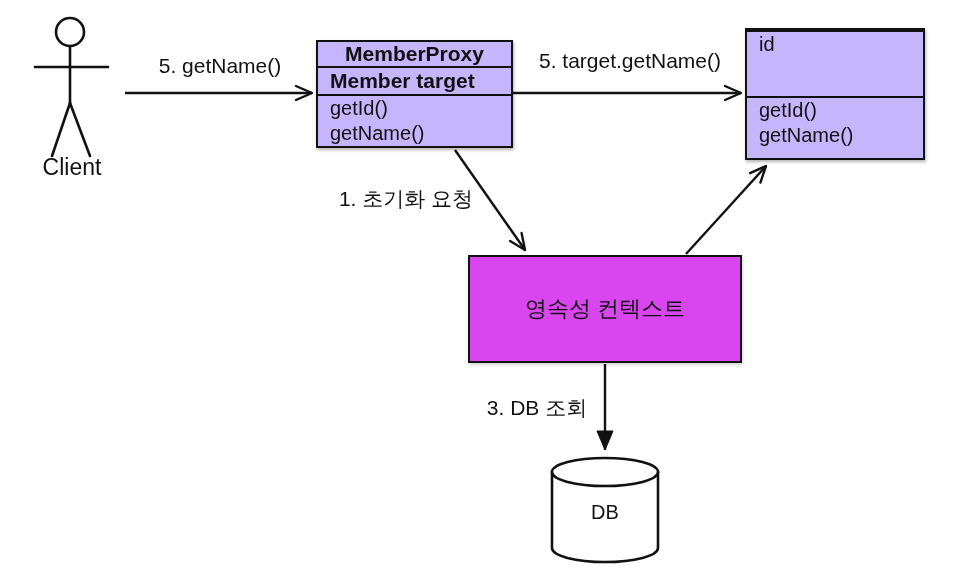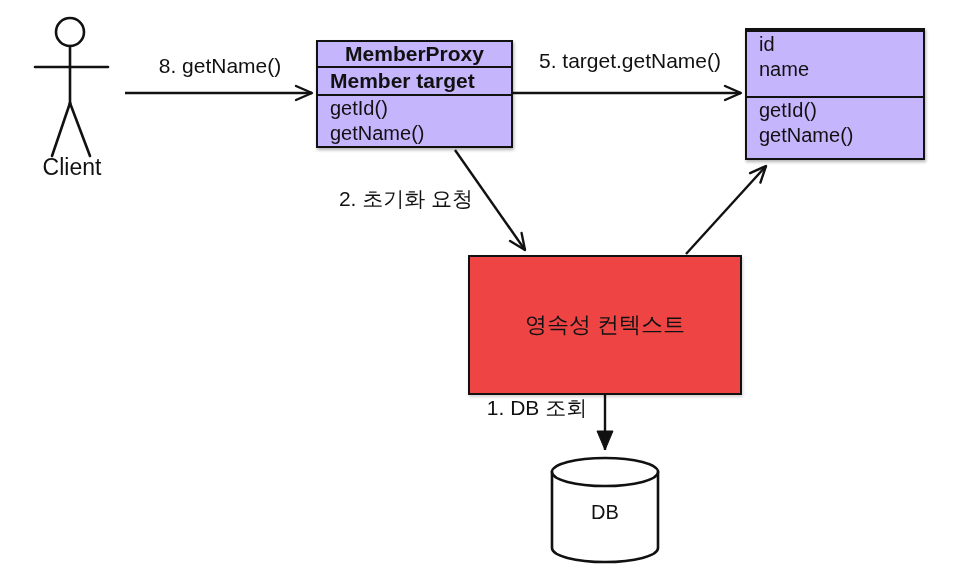--- a/index.html
+++ b/index.html
@@ -76,22 +76,22 @@
   .uml-row {
     font-size: 20px;
     line-height: 25px;
     white-space: nowrap;
   }
 
   .pc-box {
     position: absolute;
     z-index: 2;
     left: 468px; top: 255px;
-    width: 274px; height: 140px;
-    background: #ef4444;
+    width: 274px; height: 108px;
+    background: #d946ef;
     border: 2px solid #111111;
     box-sizing: border-box;
     display: flex;
     align-items: center;
     justify-content: center;
     font-size: 22px;
     box-shadow: 1px 2px 3px rgba(0,0,0,0.18);
   }
 </style>
 </head>
@@ -136,32 +136,31 @@
     <div class="uml-section attr-section">Member target</div>
     <div class="uml-section method-section">
       <div class="uml-row">getId()</div>
       <div class="uml-row">getName()</div>
     </div>
   </div>
 
   <div class="uml-box member-box">
     <div class="uml-section attr-section">
       <div class="uml-row">id</div>
-      <div class="uml-row">name</div>
     </div>
     <div class="uml-section method-section">
       <div class="uml-row">getId()</div>
       <div class="uml-row">getName()</div>
     </div>
   </div>
 
   <div class="pc-box">
     <span>영속성 컨텍스트</span>
   </div>
 
-  <div class="label arrow1-label">8. getName()</div>
+  <div class="label arrow1-label">5. getName()</div>
   <div class="label arrow5-label">5. target.getName()</div>
-  <div class="label arrow2-label">2. 초기화 요청</div>
-  <div class="label arrow3-label">1. DB 조회</div>
+  <div class="label arrow2-label">1. 초기화 요청</div>
+  <div class="label arrow3-label">3. DB 조회</div>
 
   <div class="label db-label">DB</div>
 
 </div>
 
 </body></html>

